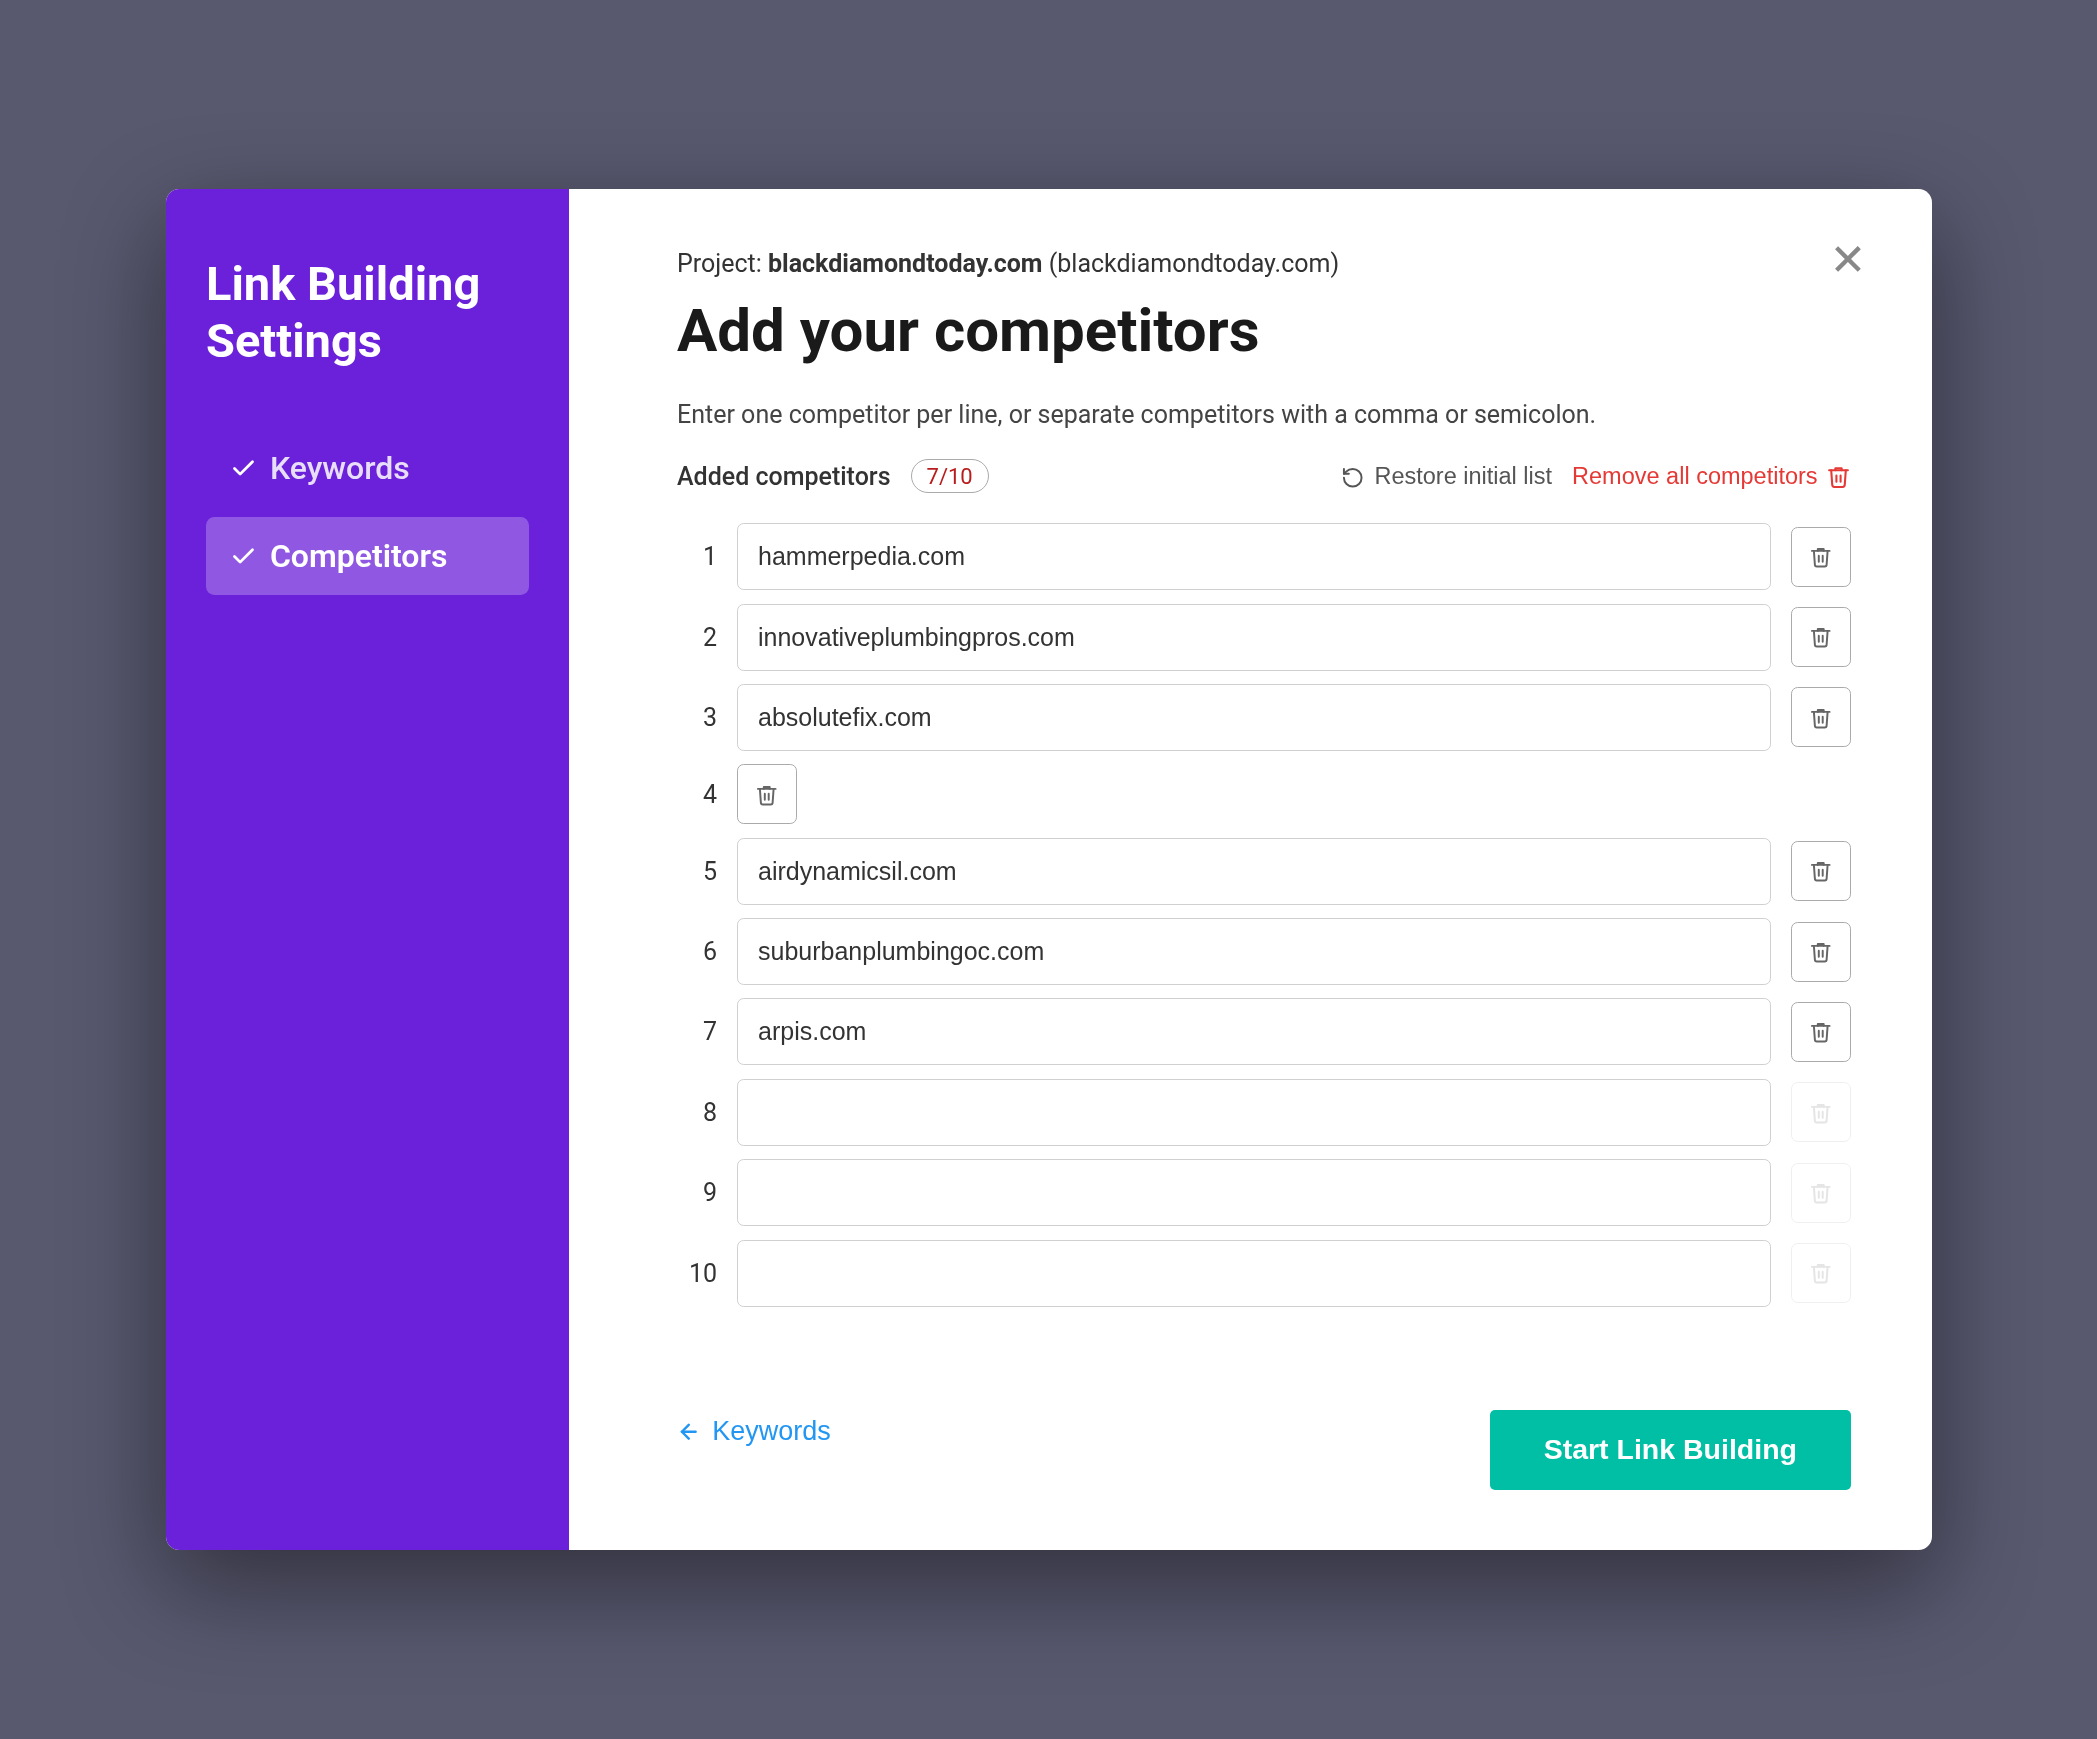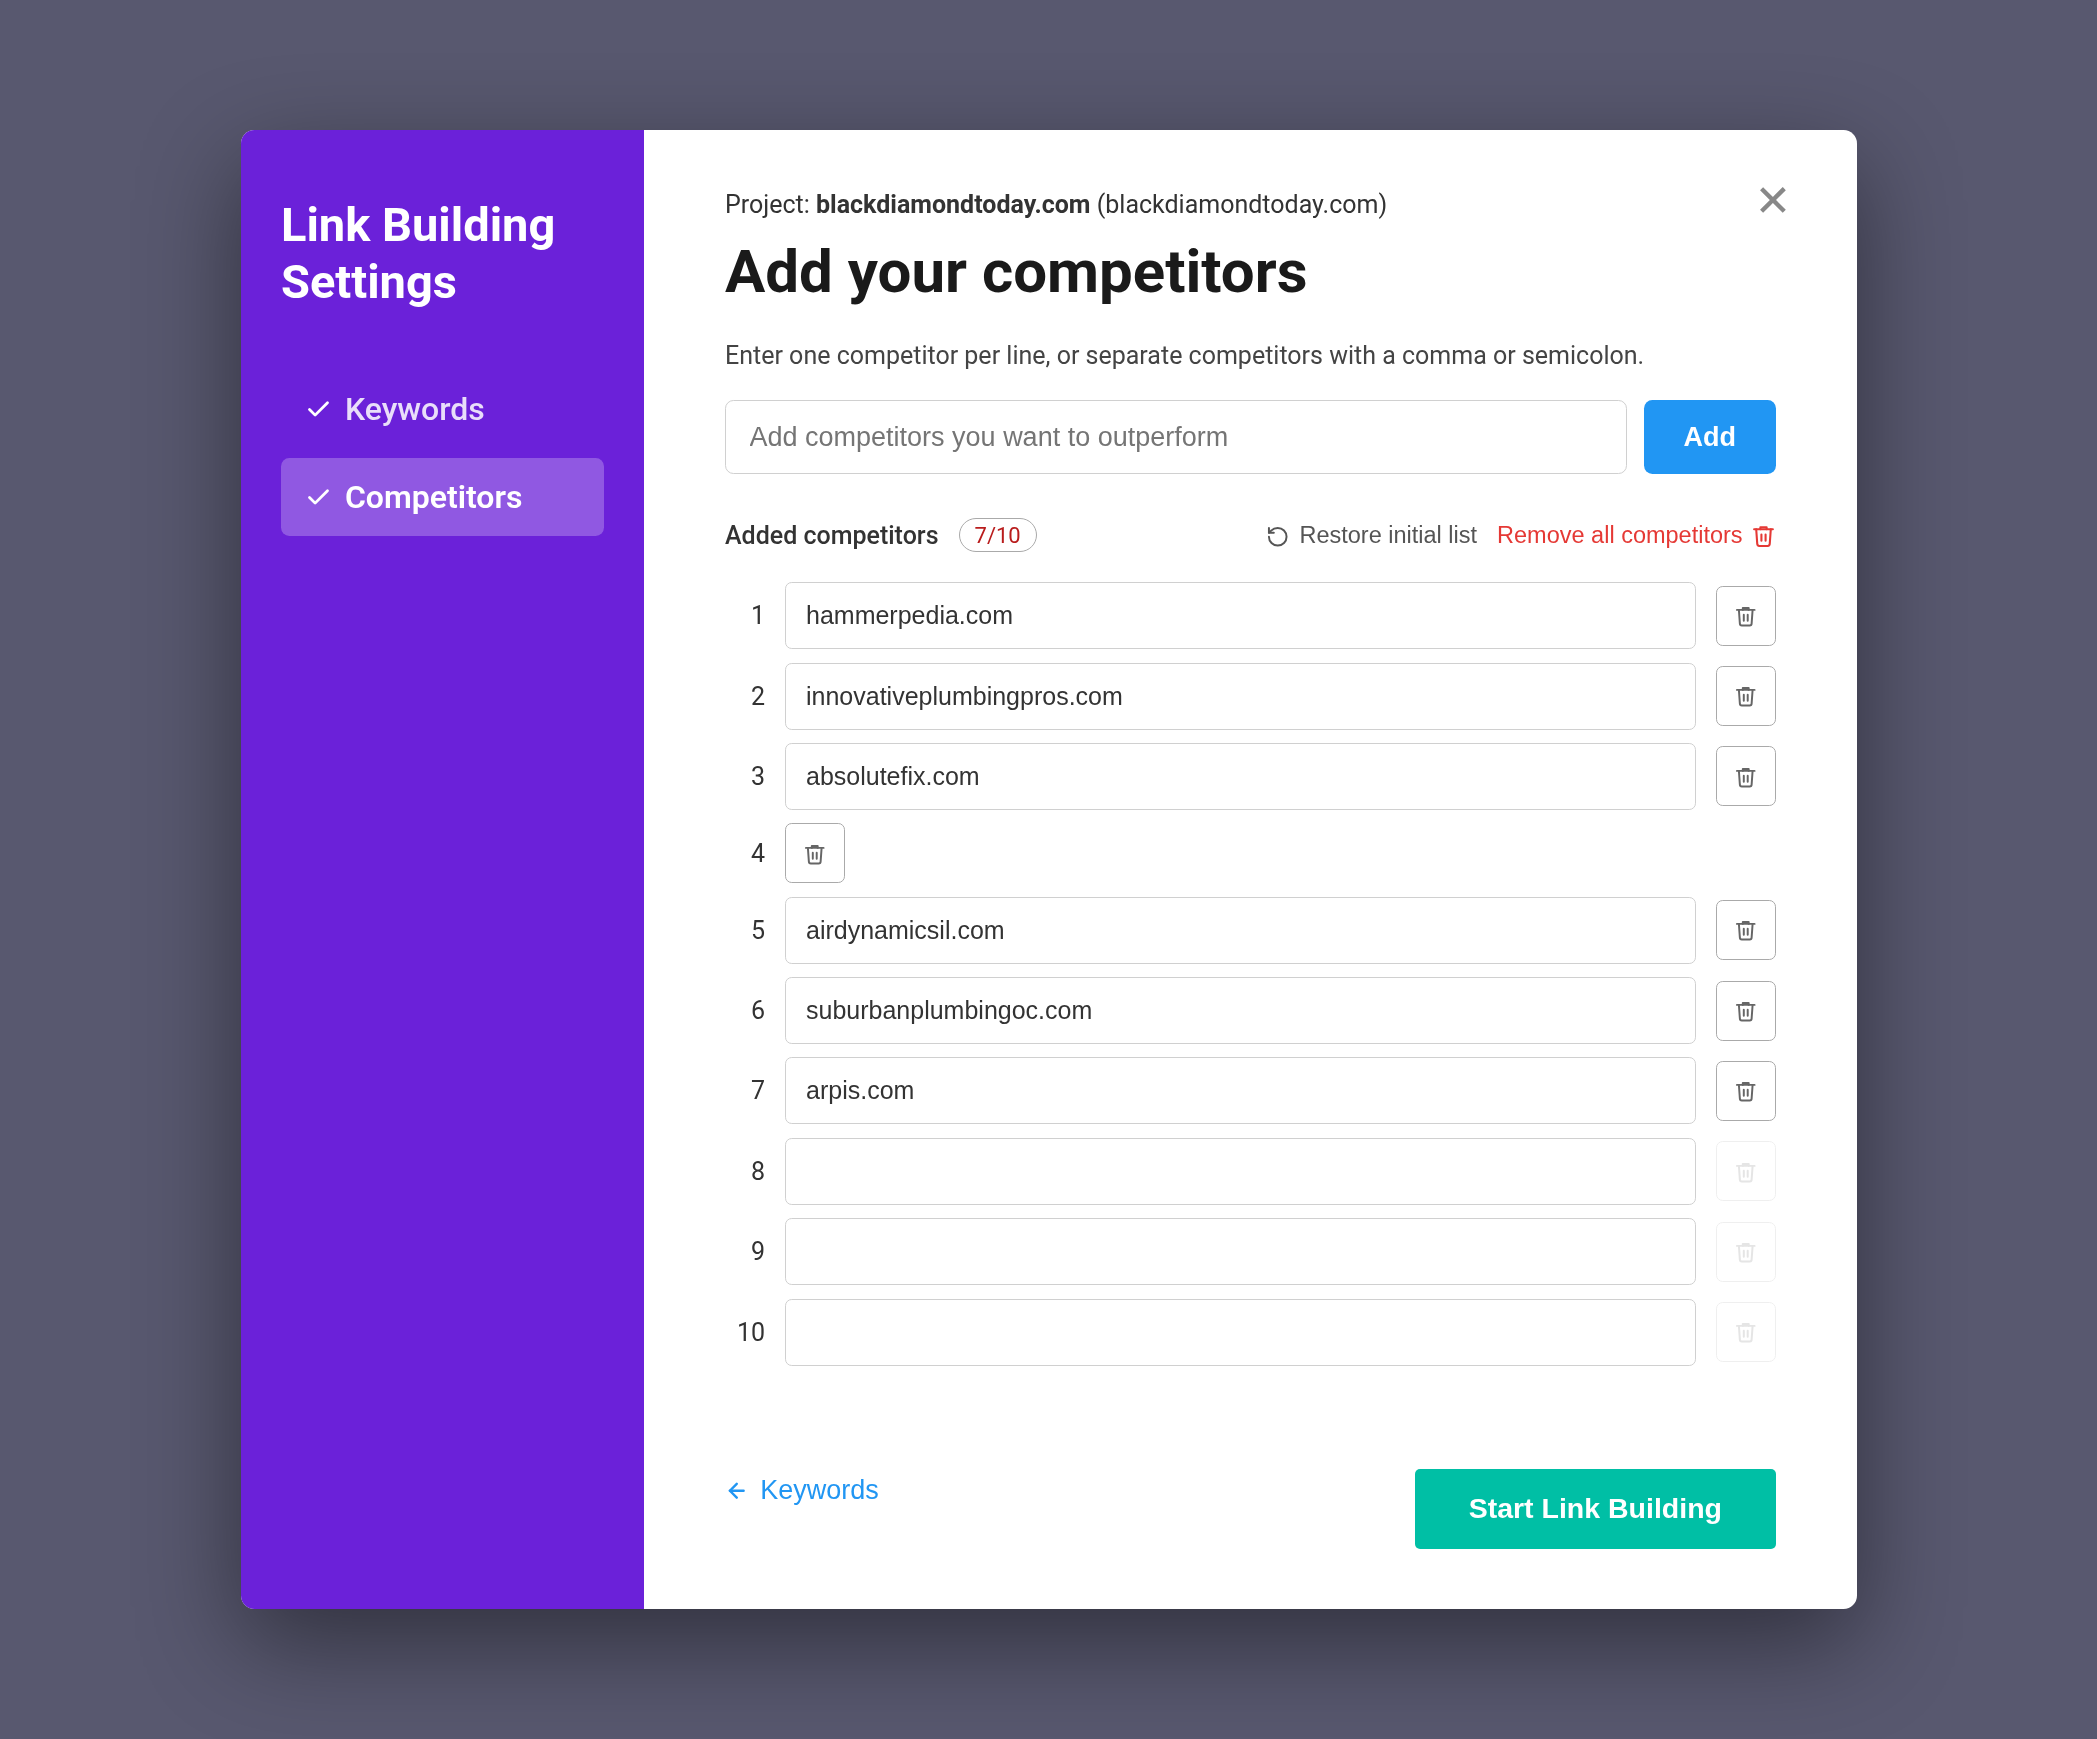--- a/index.html
+++ b/index.html
@@ -29,24 +29,25 @@
       display: flex;
       align-items: center;
       justify-content: center;
     }
 
     .modal {
       background: #fff;
       border-radius: 13.4px;
       display: flex;
       overflow: hidden;
-      width: 1616px;
+      width: 1766px;
       max-height: 1645px;
       box-shadow: 0 34px 101px rgba(0,0,0,0.45);
       position: relative;
+      gap: 27px;
     }
 
     
     .sidebar {
       background: #6b21d9;
       width: 403px;
       min-width: 403px;
       padding: 67px 40px;
       display: flex;
       flex-direction: column;
@@ -337,24 +338,20 @@
       <div class="project-label">
         <span>Project:</span>
         <strong>blackdiamondtoday.com</strong>
         <span>(blackdiamondtoday.com)</span>
       </div>
 
       <h1 class="page-title">Add your competitors</h1>
 
       <p class="instructions">Enter one competitor per line, or separate competitors with a comma or semicolon.</p>
 
-      <div class="input-row">
-        <input type="text" class="competitor-input" placeholder="Add competitors you want to outperform" style="">
-        <button class="add-btn">Add</button>
-      </div>
 
       <div class="competitors-header">
         <span class="competitors-label">Added competitors</span>
         <span class="count-badge">7/10</span>
         <button class="restore-btn">
           <svg width="23.5" height="23.5" viewBox="0 0 24 24" fill="none" stroke="currentColor" stroke-width="2" stroke-linecap="round" stroke-linejoin="round">
             <path d="M3 12a9 9 0 1 0 9-9 9.75 9.75 0 0 0-6.74 2.74L3 8"></path>
             <path d="M3 3v5h5"></path>
           </svg>
           <span>Restore initial list</span>

